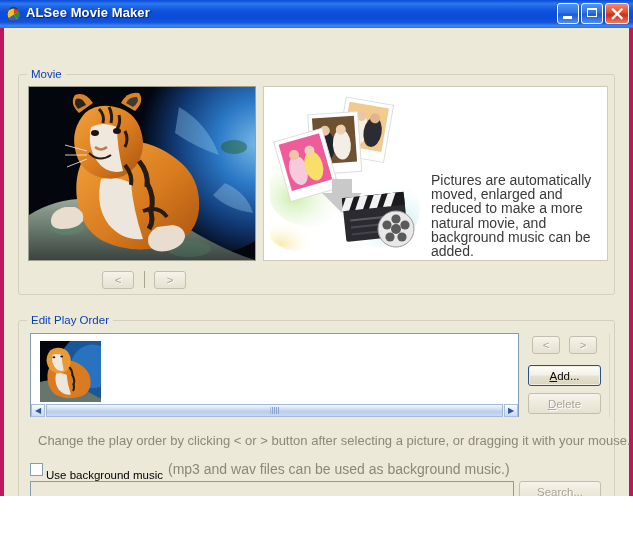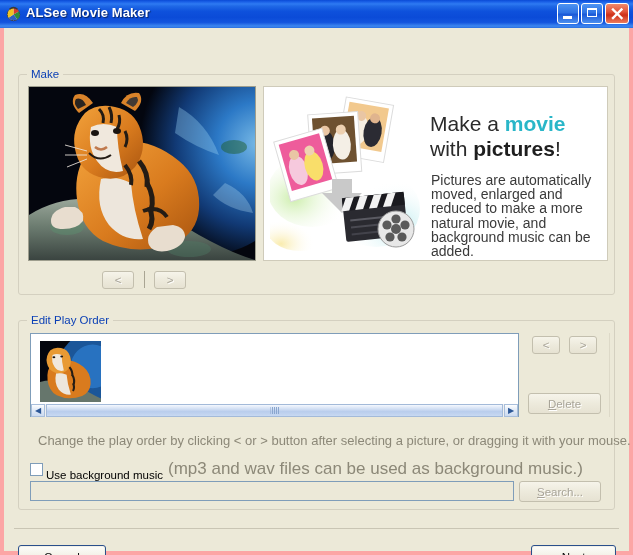--- a/index.html
+++ b/index.html
@@ -7,23 +7,23 @@
     background: #ffffff;
   }
   body {
     font-family: "Liberation Sans", sans-serif;
     font-size: 11px;
     -webkit-font-smoothing: none;
   }
   .window {
     position: relative;
     width: 633px;
-    height: 555px;
-    box-sizing: border-box;
-    background: #fca5a5;
+    height: 496px;
+    box-sizing: border-box;
+    background: #be185d;
     overflow: hidden;
   }
 
   
   .titlebar {
     position: absolute;
     left: 0; top: 0;
     width: 633px;
     height: 28px;
     background: linear-gradient(to bottom,
@@ -278,21 +278,21 @@
   }
   .cb {
     width: 13px; height: 13px;
     background: #ffffff;
     border: 1px solid #7F9DB9;
     box-sizing: border-box;
     margin-right: 3px;
     cursor: default;
   }
   .music-label { font-size: 11.5px; color: #000000; margin-top: 12px; }
-  .music-hint { font-size: 17px; color: #8C8878; margin-left: 5px; }
+  .music-hint { font-size: 14px; color: #8C8878; margin-left: 5px; }
 
   .music-input {
     position: absolute;
     left: 26px; top: 453px;
     width: 484px; height: 20px;
     background: #ECE9D8;
     border: 1px solid #7F9DB9;
     box-sizing: border-box;
     font-family: "Liberation Sans", sans-serif;
     font-size: 11.5px;
@@ -336,21 +336,21 @@
         <svg width="15" height="14" viewBox="0 0 15 14">
           <path d="M3 2.5 L11.5 11 M11.5 2.5 L3 11" stroke="#ffffff" stroke-width="2.4" stroke-linecap="square"></path>
         </svg>
       </div>
     </div>
   </div>
 
   <div class="client">
 
     <div class="groupbox" id="gb-zoom">
-      <span class="gb-title">Make</span>
+      <span class="gb-title">Movie</span>
     </div>
 
     <div class="preview">
       <svg width="226" height="173" viewBox="0 0 226 173">
         <defs>
           <radialGradient id="earth" cx="0.78" cy="0.42" r="0.62">
             <stop offset="0%" stop-color="#7FC4F2"></stop>
             <stop offset="35%" stop-color="#2E7FD0"></stop>
             <stop offset="70%" stop-color="#123C7A"></stop>
             <stop offset="100%" stop-color="#03060F"></stop>
@@ -482,28 +482,20 @@
             <circle cx="18" cy="18" r="5" fill="#5A5A5A"></circle>
             <circle cx="18" cy="8" r="4.6" fill="#5A5A5A"></circle>
             <circle cx="27" cy="14" r="4.6" fill="#5A5A5A"></circle>
             <circle cx="24" cy="26" r="4.6" fill="#5A5A5A"></circle>
             <circle cx="12" cy="26" r="4.6" fill="#5A5A5A"></circle>
             <circle cx="9" cy="14" r="4.6" fill="#5A5A5A"></circle>
           </g>
         </svg>
       </div>
 
-      <div class="promo-head">
-        <div>
-          <span>Make a </span><span class="hl">movie</span>
-        </div>
-        <div>
-          <span>with </span><span class="bd">pictures</span><span>!</span>
-        </div>
-      </div>
       <div class="promo-body">Pictures are automatically moved, enlarged and reduced to make a more natural movie, and background music can be added.</div>
     </div>
 
     <div class="btn disabled" id="nav-prev">&lt;</div>
     <div id="nav-sep"></div>
     <div class="btn disabled" id="nav-next">&gt;</div>
 
     <div class="groupbox" id="gb-order">
       <span class="gb-title">Edit Play Order</span>
     </div>
@@ -529,20 +521,23 @@
     <div class="hscroll">
       <div class="sb-arrow">◀</div>
       <div class="sb-thumb">
         <div class="sb-grip"></div>
       </div>
       <div class="sb-arrow">▶</div>
     </div>
 
     <div class="btn disabled" id="ord-prev">&lt;</div>
     <div class="btn disabled" id="ord-next">&gt;</div>
+    <div class="btn default" id="btn-add">
+      <span><u>A</u><span>dd...</span></span>
+    </div>
     <div class="btn disabled" id="btn-delete">
       <span><u>D</u><span>elete</span></span>
     </div>
     <div class="vsep"></div>
 
     <div class="hint">Change the play order by clicking &lt; or &gt; button after selecting a picture, or dragging it with your mouse.</div>
 
     <div class="music-row">
       <span class="cb"></span>
       <span class="music-label">Use background music</span>

